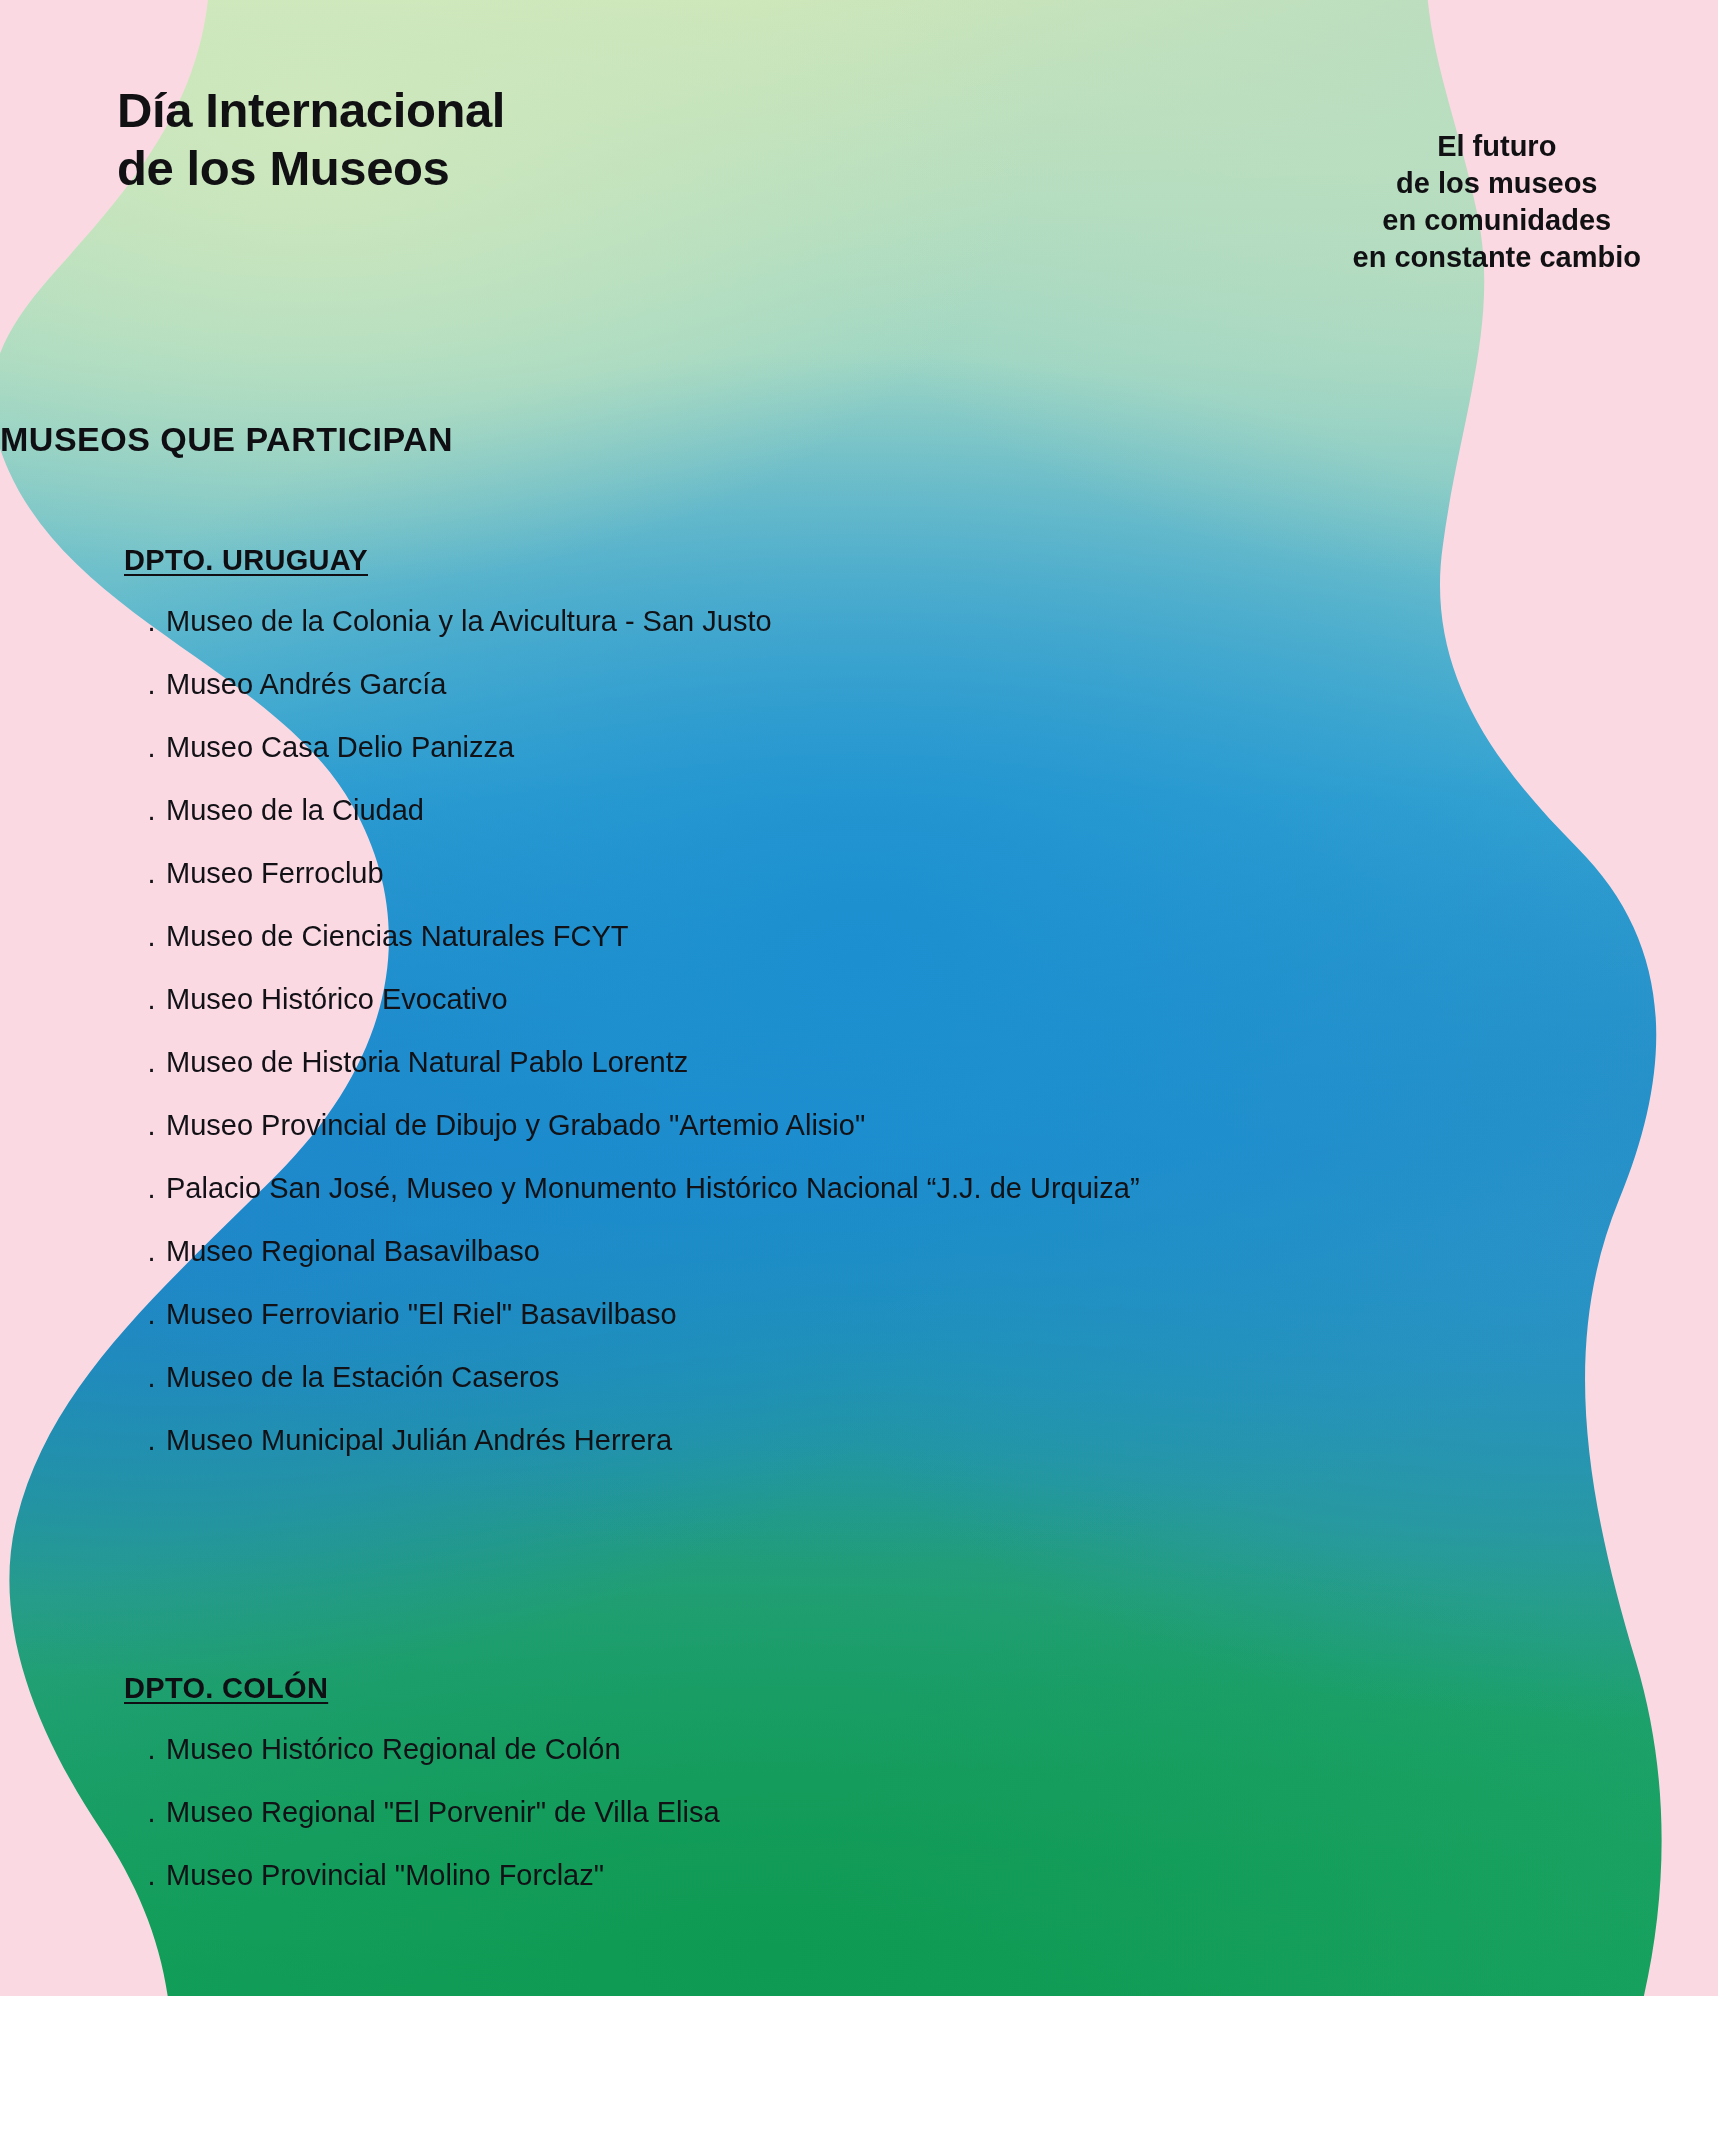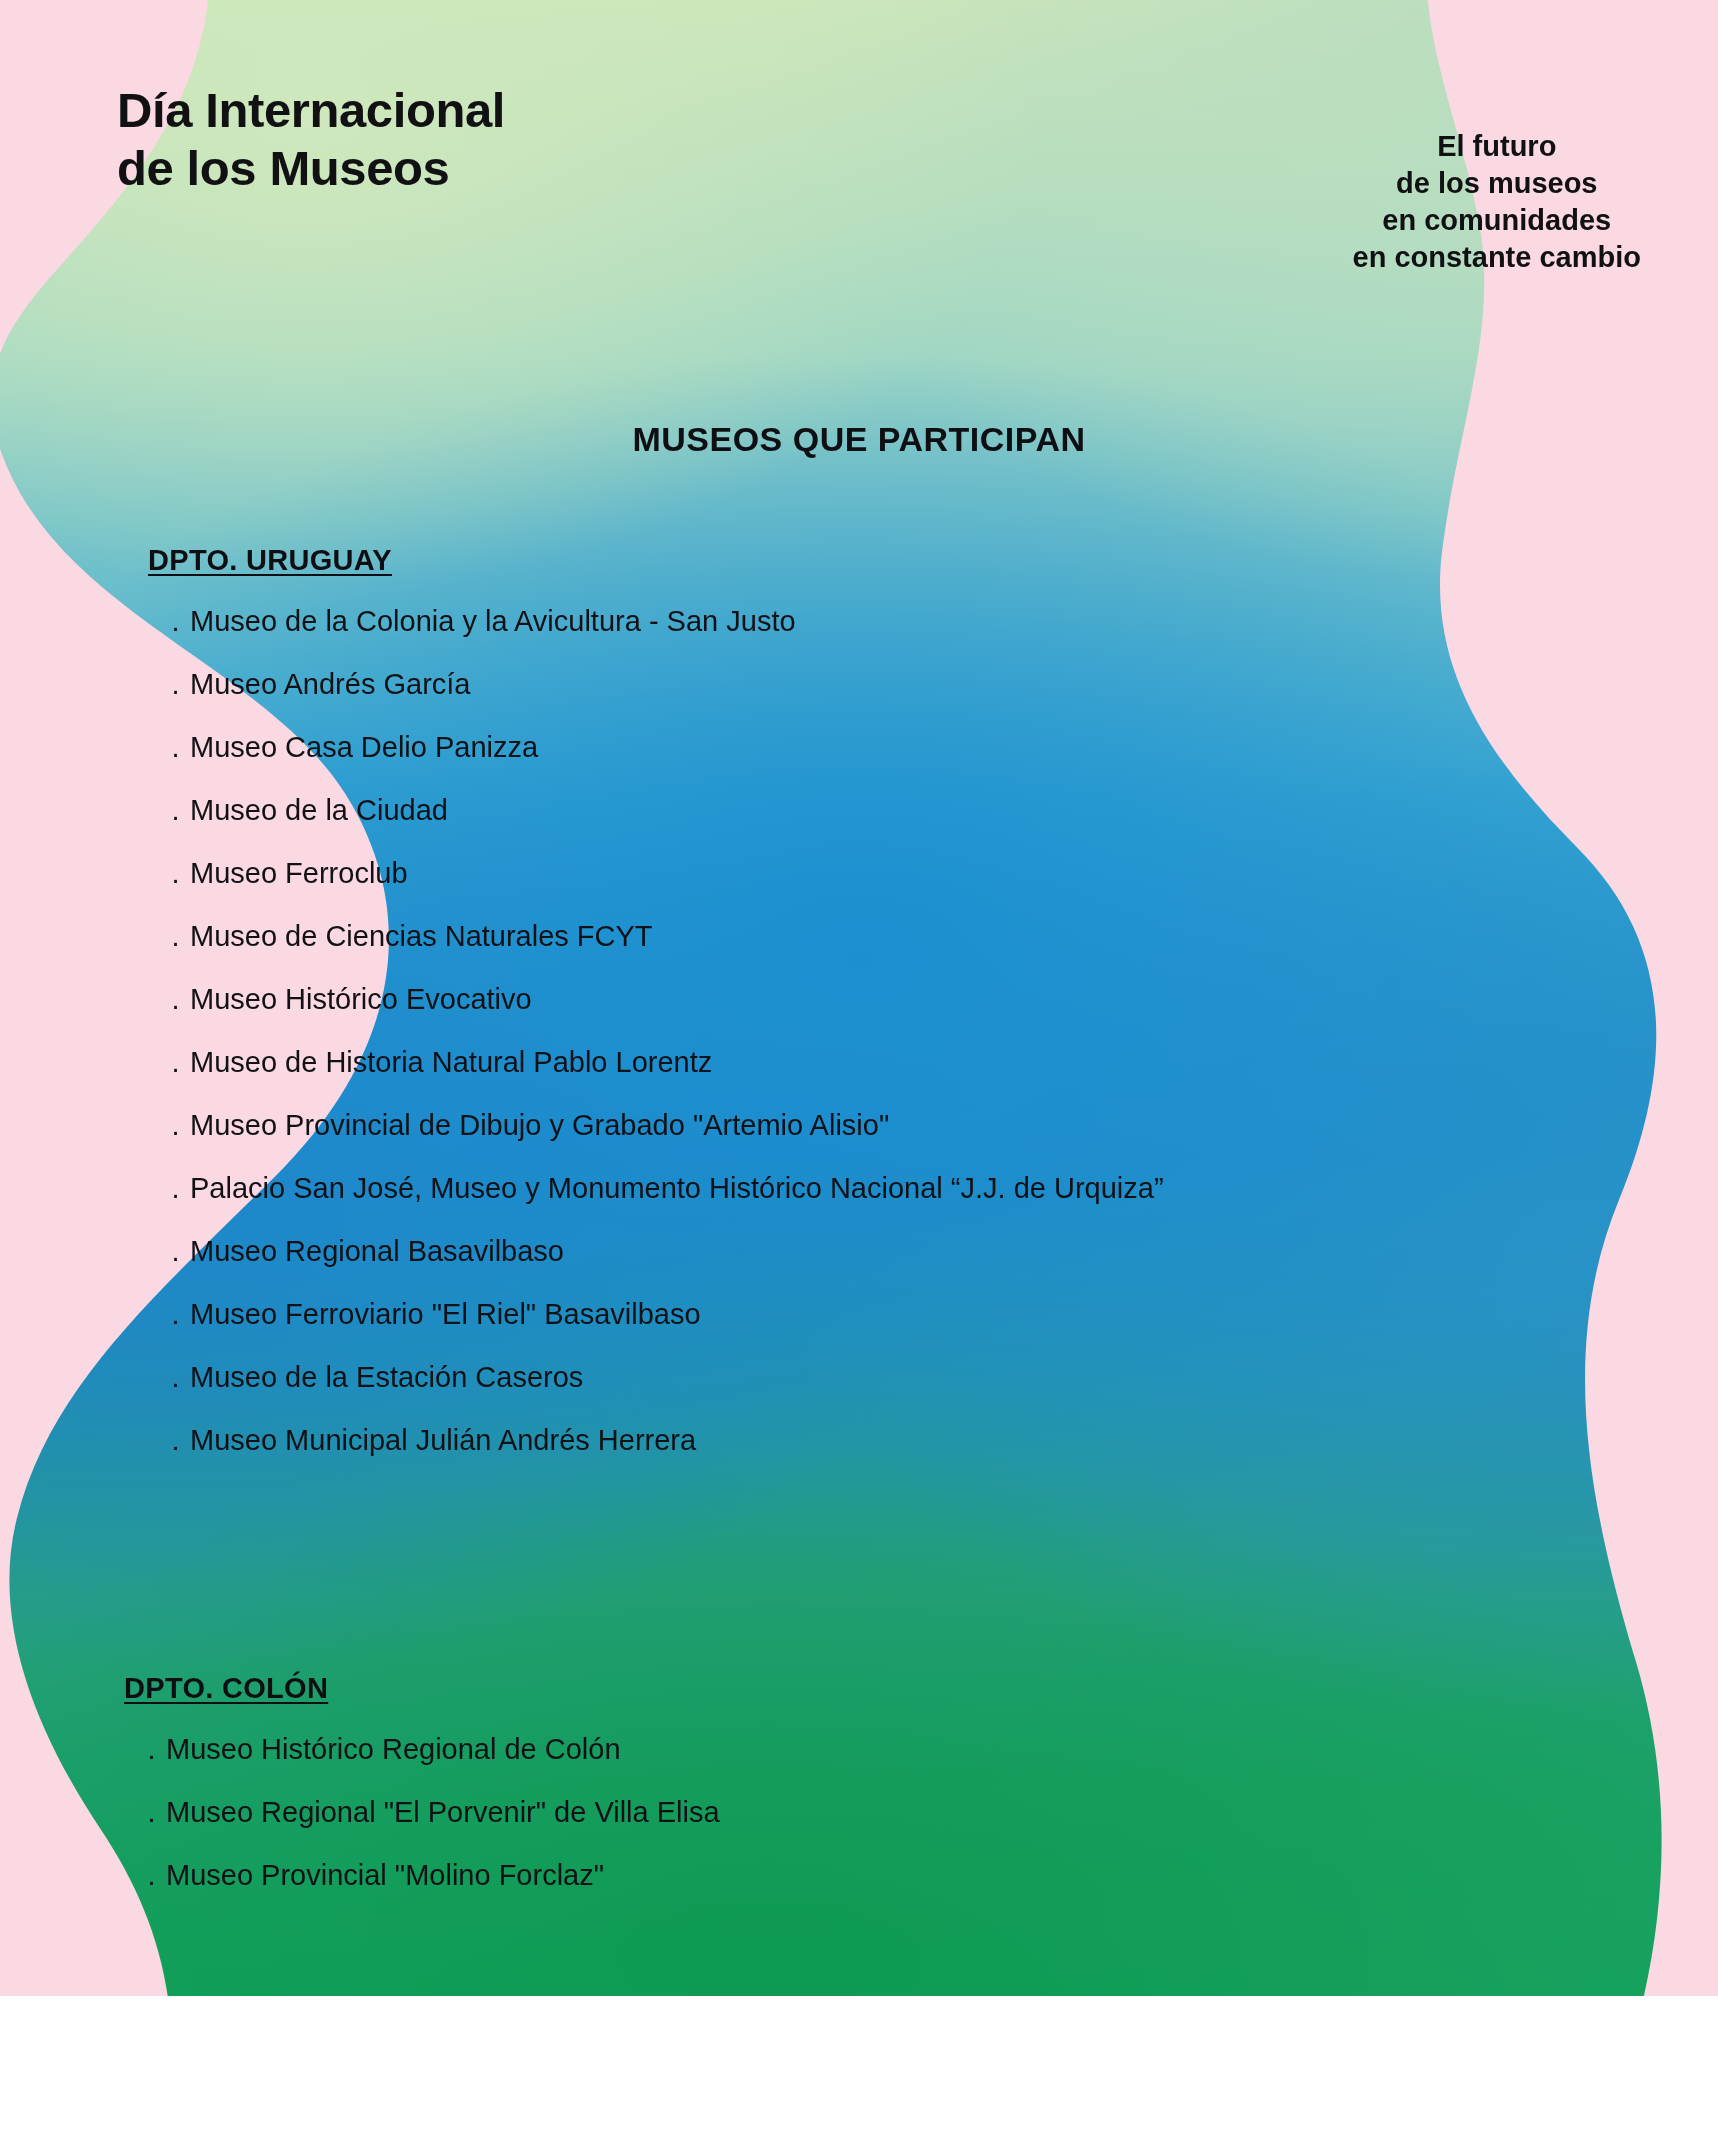--- a/index.html
+++ b/index.html
@@ -65,33 +65,33 @@
     line-height: 1.28;
     color: #111114;
   }
   .theme-line { display: block; white-space: nowrap; }
 
   .section-heading {
     position: absolute;
     left: 0;
     right: 0;
     top: 420px;
-    text-align: center;
+    text-align: left;
     font-weight: bold;
     font-size: 34px;
     letter-spacing: 0.5px;
     color: #0f0f13;
   }
 
   .dept {
     position: absolute;
     left: 124px;
     width: 1510px;
   }
-  .dept-uruguay { top: 544px; margin-left: 24px; }
+  .dept-uruguay { top: 544px; }
   .dept-colon { top: 1672px; }
 
   .dept-title {
     font-weight: bold;
     font-size: 29px;
     letter-spacing: 0.3px;
     text-decoration: underline;
     text-underline-offset: 4.2px;
     color: #0f0f13;
     margin-bottom: 13.4px;

